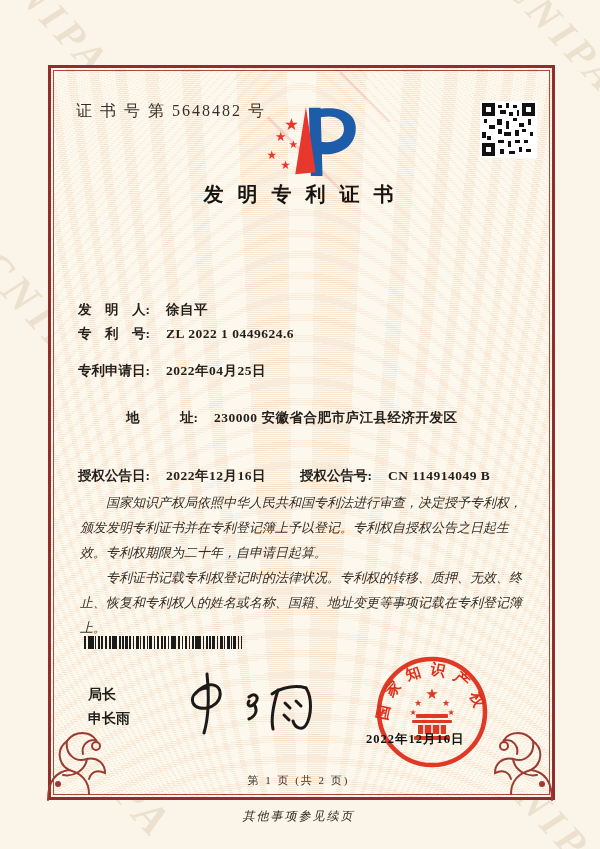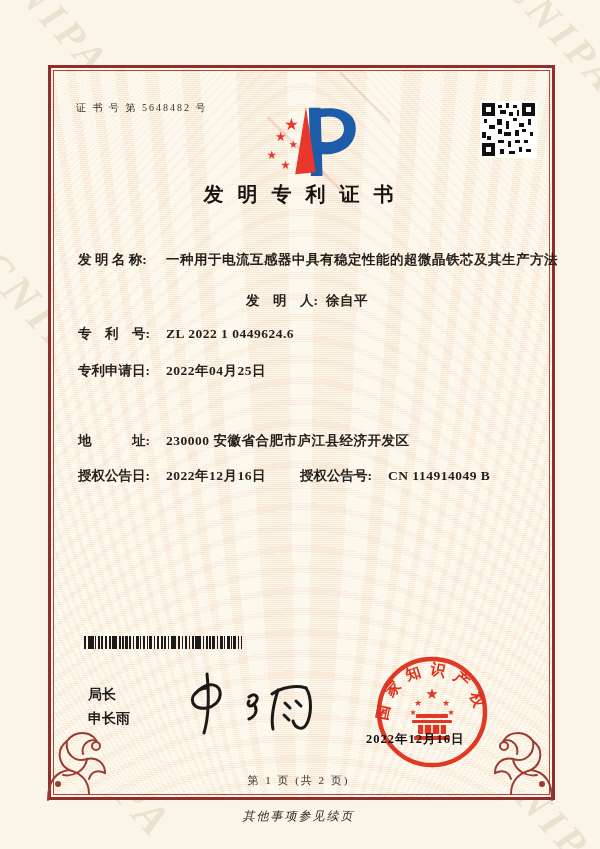--- a/index.html
+++ b/index.html
@@ -16,21 +16,21 @@
   .frame{
     position:absolute;left:48px;top:65px;width:501px;height:729px;
     border:3px solid #8e2f2b;
     background:
       repeating-radial-gradient(1200px 420px at 50% -8%, rgba(228,168,120,0.15) 0 1px, transparent 1px 6px),
       repeating-radial-gradient(1300px 520px at 50% 112%, rgba(228,168,120,0.19) 0 1px, transparent 1px 5px),
       #fdf8ed;
   }
   .frame::after{content:"";position:absolute;inset:2px;border:1px solid #a8493e;pointer-events:none;}
   .abs{position:absolute;}
-  .cert-no{left:76px;top:101px;font-size:10px;letter-spacing:2px;color:#37302a;}
+  .cert-no{left:76px;top:101px;font-size:16px;letter-spacing:2px;color:#37302a;}
   .title{left:48px;top:181px;width:501px;text-align:center;font-size:20px;font-weight:bold;
          letter-spacing:14px;text-indent:14px;color:#171310;}
   .qr{left:480px;top:101px;width:53px;height:53px;background:#fff;padding:2px;}
   .fieldrow{left:78px;width:450px;font-size:13.5px;font-weight:bold;white-space:nowrap;color:#241f1a;}
   .flabel{display:inline-block;width:88px;}
   .fvalue{letter-spacing:0.5px;}
   .flabel2{margin-left:34px;}
   .body-text{left:80px;top:490px;width:444px;font-size:13px;font-style:italic;
              line-height:25px;color:#352c23;}
   .body-text p{margin:0;text-indent:2em;}
@@ -112,39 +112,40 @@
         <rect x="23" y="20" width="2" height="2"></rect>
       <rect x="10" y="25" width="2" height="3"></rect>
         <rect x="15" y="26" width="3" height="2"></rect>
       <rect x="20" y="24" width="2" height="3"></rect>
         <rect x="24" y="25" width="3" height="2"></rect>
     </g>
   </svg>
 
   <div class="abs title">发明专利证书</div>
 
-  <div class="abs fieldrow" style="top:251px;">
-    <span class="flabel">发 明 名 称:</span><span class="fvalue">一种用于电流互感器中具有稳定性能的超微晶铁芯及其生产方法</span>
-  </div>
-  <div class="abs fieldrow" style="top:292px;text-align:center;">
+  <div class="abs fieldrow" style="top:301px;">
     <span class="flabel">发　明　人:</span><span class="fvalue">徐自平</span>
   </div>
   <div class="abs fieldrow" style="top:325px;">
     <span class="flabel">专　利　号:</span><span class="fvalue">ZL 2022 1 0449624.6</span>
   </div>
   <div class="abs fieldrow" style="top:362px;">
     <span class="flabel">专利申请日:</span><span class="fvalue">2022年04月25日</span>
   </div>
-  <div class="abs fieldrow" style="top:432px;">
+  <div class="abs fieldrow" style="top:409px;margin-left:48px;">
     <span class="flabel">地　　　址:</span><span class="fvalue">230000 安徽省合肥市庐江县经济开发区</span>
   </div>
   <div class="abs fieldrow" style="top:467px;">
     <span class="flabel">授权公告日:</span><span class="fvalue">2022年12月16日</span><span class="flabel flabel2">授权公告号:</span><span class="fvalue">CN 114914049 B</span>
   </div>
 
+  <div class="abs body-text">
+    <p>国家知识产权局依照中华人民共和国专利法进行审查，决定授予专利权，颁发发明专利证书并在专利登记簿上予以登记。专利权自授权公告之日起生效。专利权期限为二十年，自申请日起算。</p>
+    <p>专利证书记载专利权登记时的法律状况。专利权的转移、质押、无效、终止、恢复和专利权人的姓名或名称、国籍、地址变更等事项记载在专利登记簿上。</p>
+  </div>
 
   <div class="abs barcode"></div>
 
   <div class="abs signer" style="top:686px;">局长</div>
   <div class="abs signer" style="top:710px;">申长雨</div>
 
   <svg class="abs sig-svg" width="160" height="70" viewBox="0 0 150 70">
     <g fill="none" stroke="#1c1a18" stroke-width="3" stroke-linecap="round" stroke-linejoin="round">
       <path d="M18 24 C30 10 45 13 43 26 C41 38 21 43 16 33 C13 25 22 18 31 18"></path>
       <path d="M30 4 C32 24 32 46 27 63"></path>

